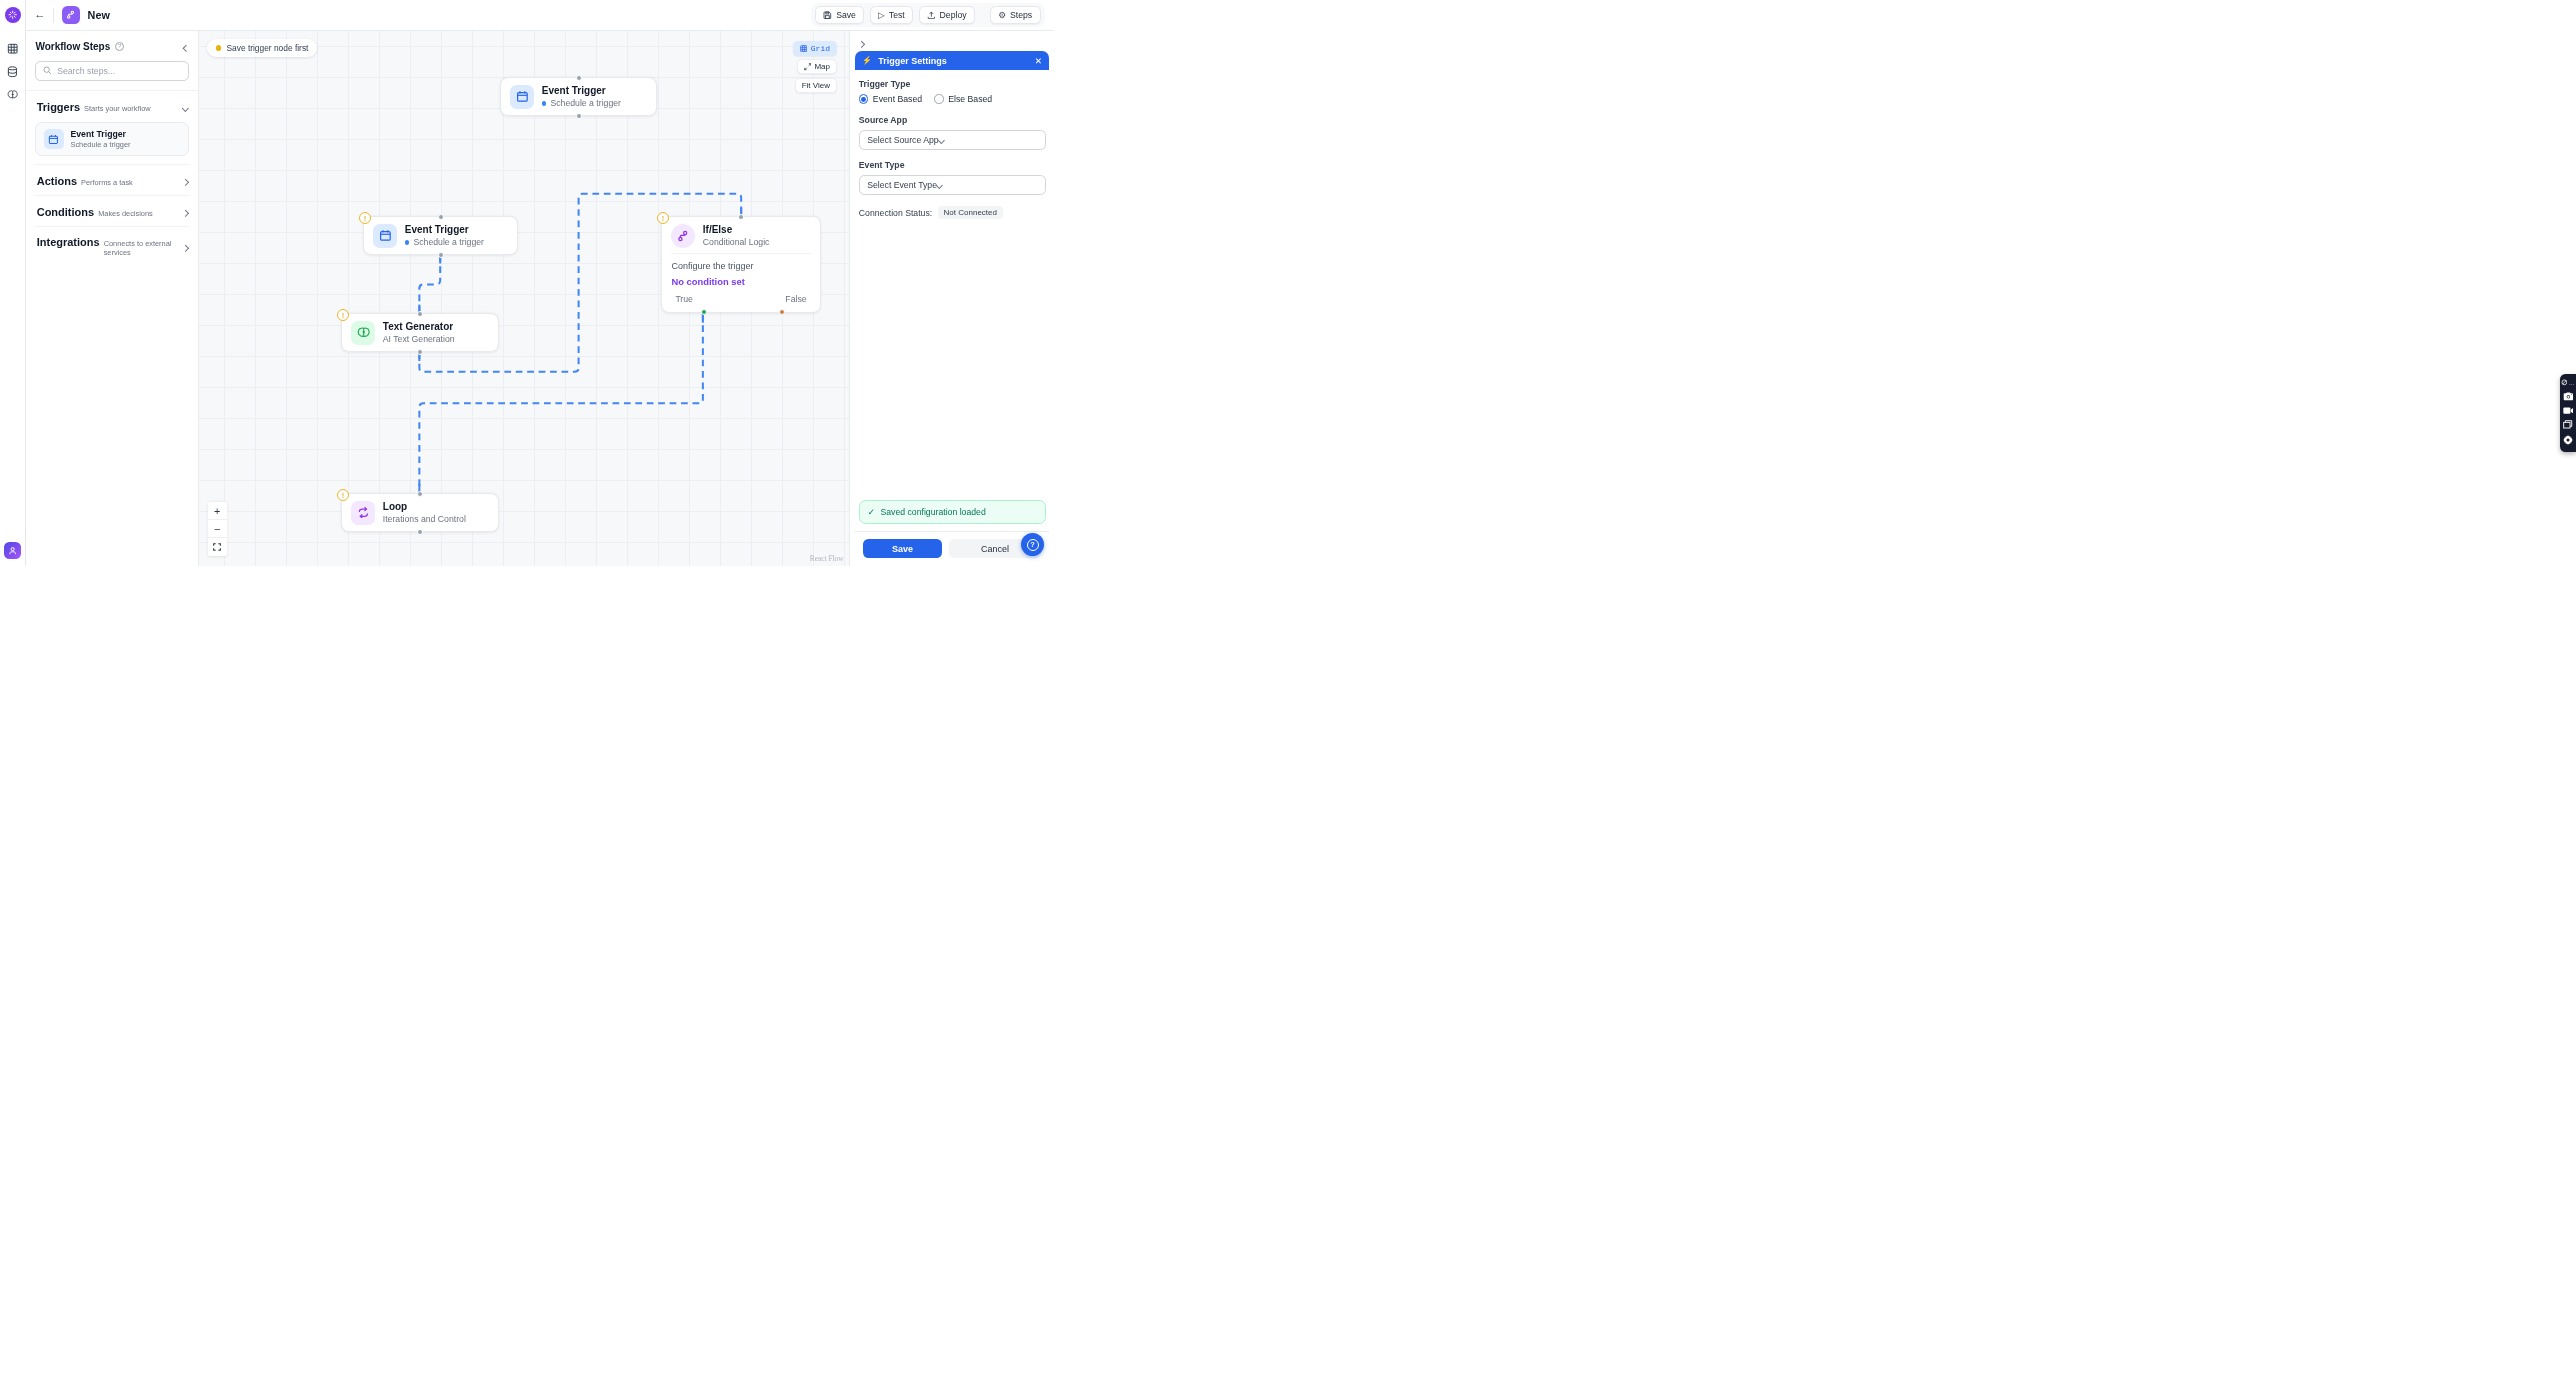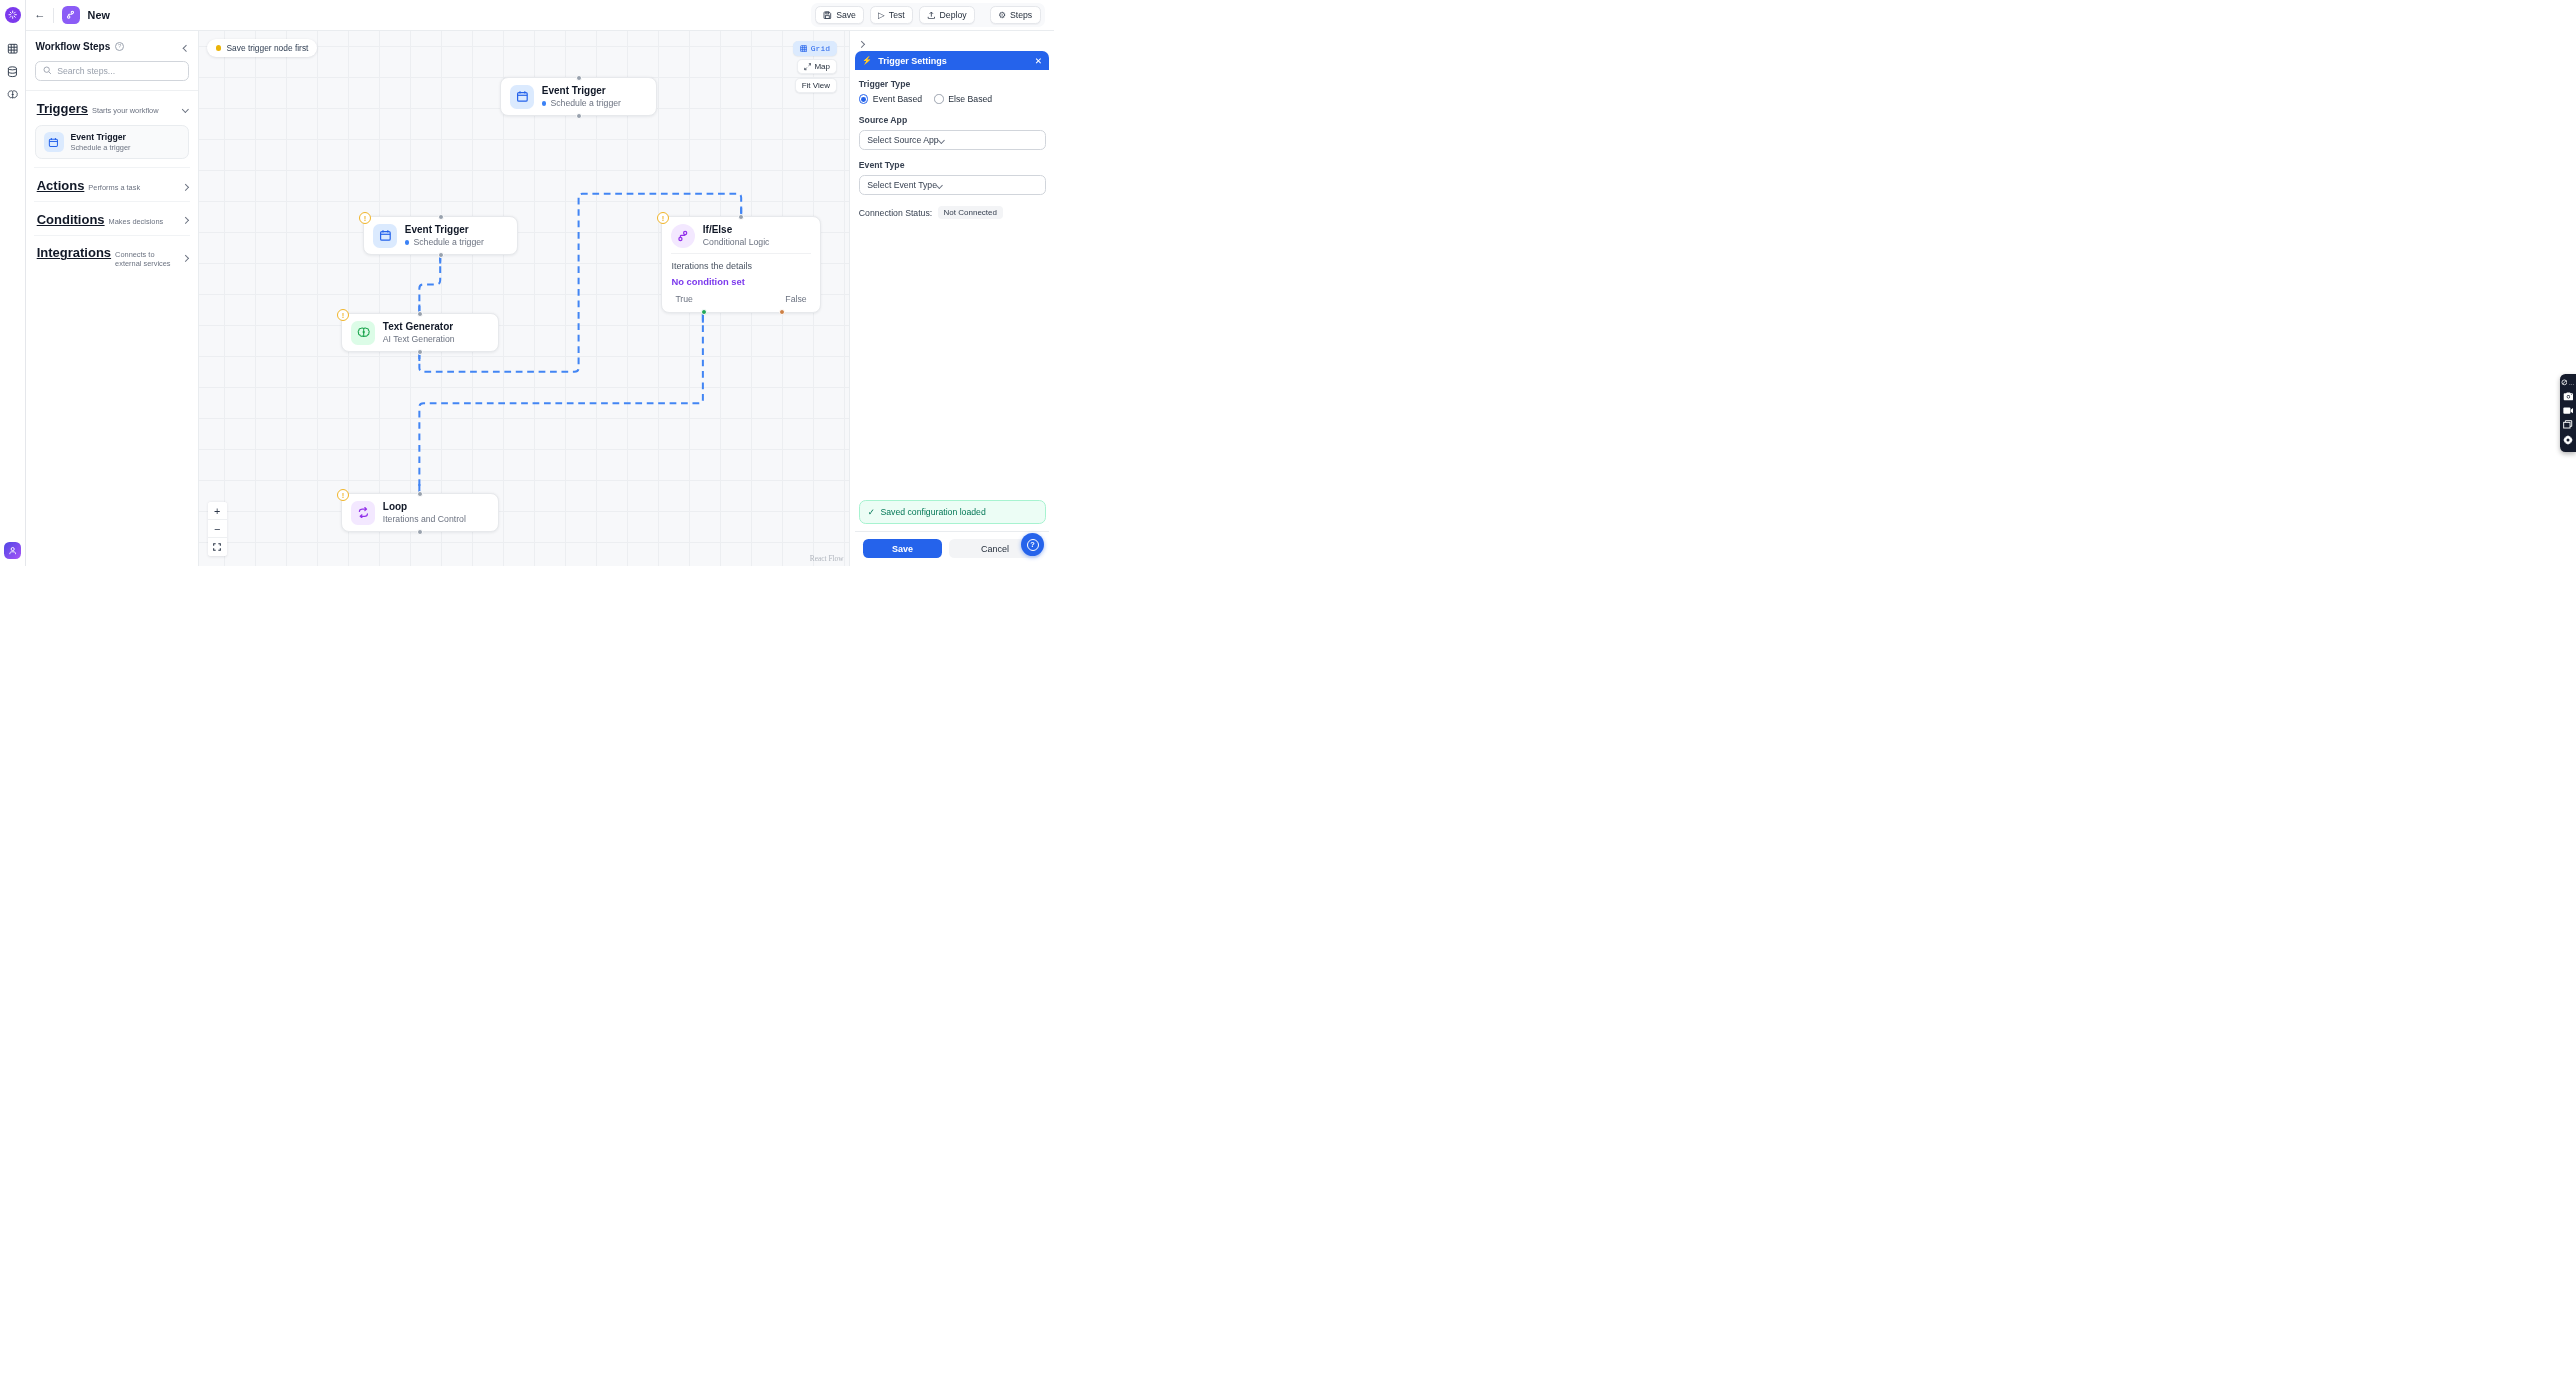--- a/index.html
+++ b/index.html
@@ -40,21 +40,21 @@
   .sb-collapse { margin-left:auto; cursor:pointer; }
   .chev { display:inline-block; width:4.7px; height:4.7px; border-right:1.1px solid #6b7280; border-bottom:1.1px solid #6b7280; }
   .chev.left  { transform:rotate(135deg); }
   .chev.right { transform:rotate(-45deg); }
   .chev.down  { transform:rotate(45deg); }
   .search-box { margin-top:8.7px; height:19.5px; border:0.7px solid #d1d5db; border-radius:5.4px; display:flex; align-items:center; gap:5.4px; padding:0 6.7px; }
   .search-box input { border:none; outline:none; flex:1; font-size:8.7px; color:#374151; font-family:inherit; background:transparent; }
   .search-box input::placeholder { color:#9aa1ad; }
   .sb-hr { height:0.7px; background:#eef0f2; margin:9.4px -9.4px 0; }
   .sec-row { display:flex; align-items:baseline; gap:4px; padding:10px 1.3px 8px; cursor:pointer; }
-  .sec-name { font-size:13px; font-weight:bold; color:#111827;text-decoration:underline; }
+  .sec-name { font-size:11px; font-weight:bold; color:#111827; }
   .sec-desc { font-size:7.4px; color:#6b7280; }
   .sec-chev { margin-left:auto; align-self:center; }
   .sec-div { height:0.7px; background:#f1f3f5; margin:0 -1.3px; }
   .step-card { background:#f9fafb; border:0.7px solid #e9ecef; border-radius:6.7px; display:flex; align-items:center; gap:6.7px; padding:6px 7.4px; margin:1.3px 0 8px; cursor:grab; }
   .step-ic { width:20px; height:20px; border-radius:5.4px; background:#dbeafe; display:flex; align-items:center; justify-content:center; }
   .step-t { font-size:8.7px; font-weight:bold; color:#111827; }
   .step-d { font-size:7.4px; color:#6b7280; margin-top:1.3px; }
 
   
   .canvas { flex:1; position:relative; overflow:hidden;
@@ -381,21 +381,21 @@
                   <path d="M4 8.7 V7 C4 5 9.5 7.5 9.5 5.3"></path>
                 </svg>
             </span>
             <span>
               <div class="n-title">If/Else</div>
               <div class="n-sub">Conditional Logic</div>
             </span>
           </div>
           <div class="ifelse-hr"></div>
           <div class="ifelse-body">
-            <div class="cfg-line">Iterations the details</div>
+            <div class="cfg-line">Configure the trigger</div>
             <div class="nocond">No condition set</div>
           </div>
           <div class="tf-row">
             <span>True</span>
             <span>False</span>
           </div>
           <span class="handle green" style="bottom:-3.4px; left:39px;"></span>
           <span class="handle orange" style="bottom:-3.4px; left:117px;"></span>
         </div>
 

